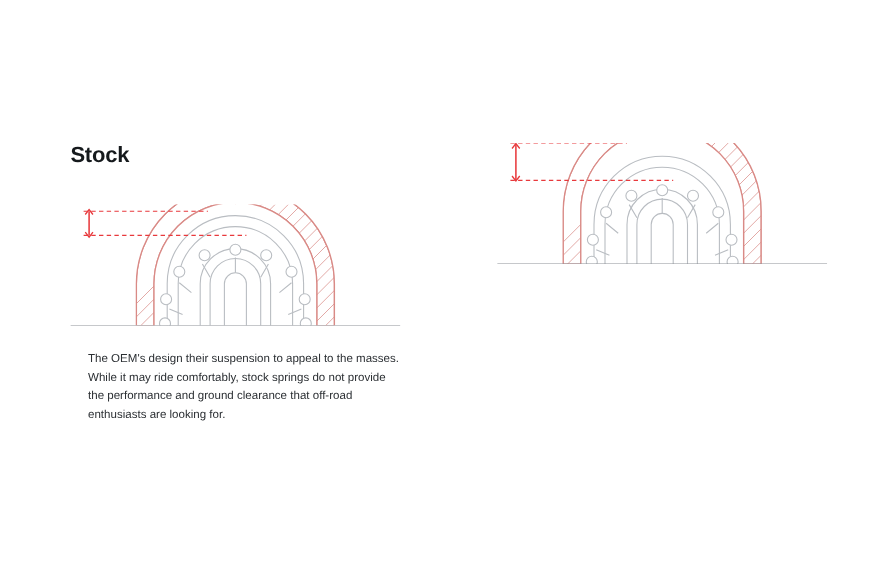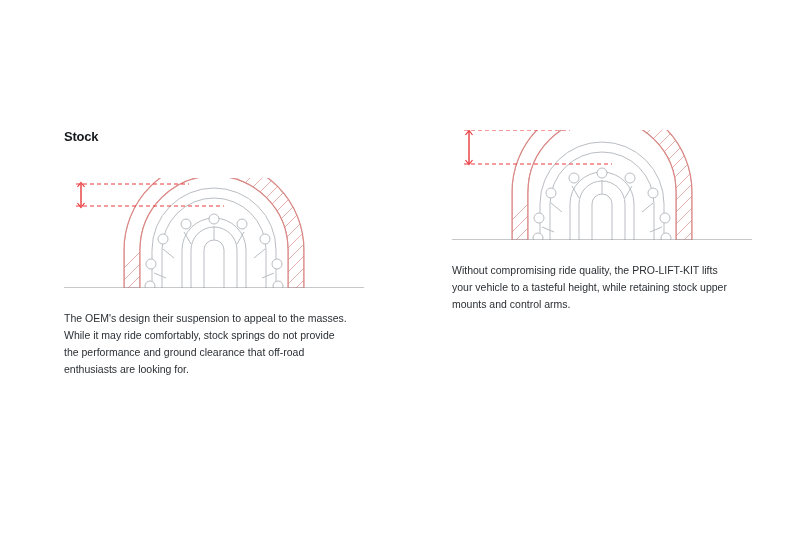--- a/index.html
+++ b/index.html
@@ -22,21 +22,21 @@
   }
   .panel {
     position: absolute;
     top: 130px;
     width: 300px;
   }
   .panel-left { left: 64px; }
   .panel-right { left: 452px; }
 
   .panel-title {
-    font-size: 13px;
+    font-size: 20px;
     font-weight: bold;
     letter-spacing: -0.2px;
     color: #15191c;
     margin: 0 0 34px 0;
     line-height: 1.1;
   }
 
   .figure {
     position: relative;
     width: 300px;
@@ -44,21 +44,21 @@
     margin-bottom: 22px;
   }
   .figure svg {
     display: block;
   }
 
   .desc {
     font-size: 10.5px;
     line-height: 1.62;
     color: #2b2f33;
-    margin: 0;
+    margin: 16px;
     width: 285px;
   }
 </style>
 </head>
 <body>
 
 <div class="page">
 
   <section class="panel panel-left">
     <h2 class="panel-title">Stock</h2>
@@ -177,16 +177,15 @@
           <line x1="12" y1="34" x2="160" y2="34"></line>
         </g>
         <g stroke="#e8393c" stroke-width="1.4" fill="none">
           <line x1="17" y1="1" x2="17" y2="34"></line>
           <path d="M 13.5 5 L 17 0.5 L 20.5 5" stroke-width="1.2"></path>
           <path d="M 13.5 30 L 17 34.5 L 20.5 30" stroke-width="1.2"></path>
         </g>
       </svg>
     </div>
 
-    <p class="desc">Without compromising ride quality, the PRO-LIFT-KIT lifts your vehicle to a tasteful height, while retaining stock upper mounts and control arms.</p>
   </section>
 
 </div>
 
 </body></html>

